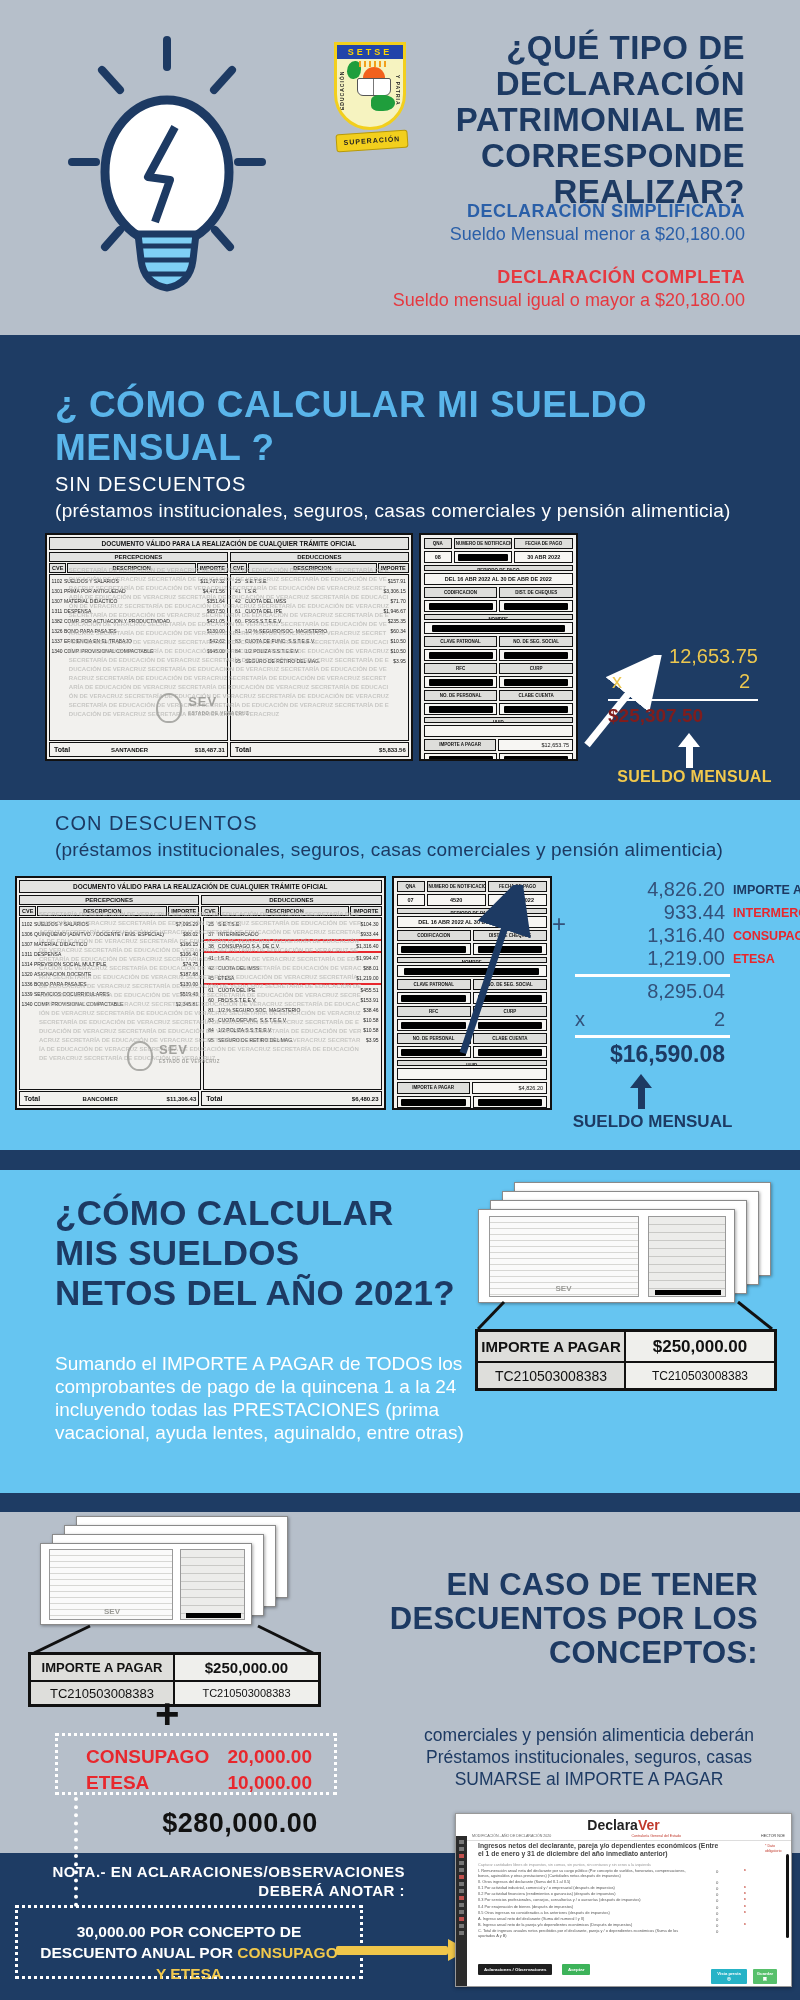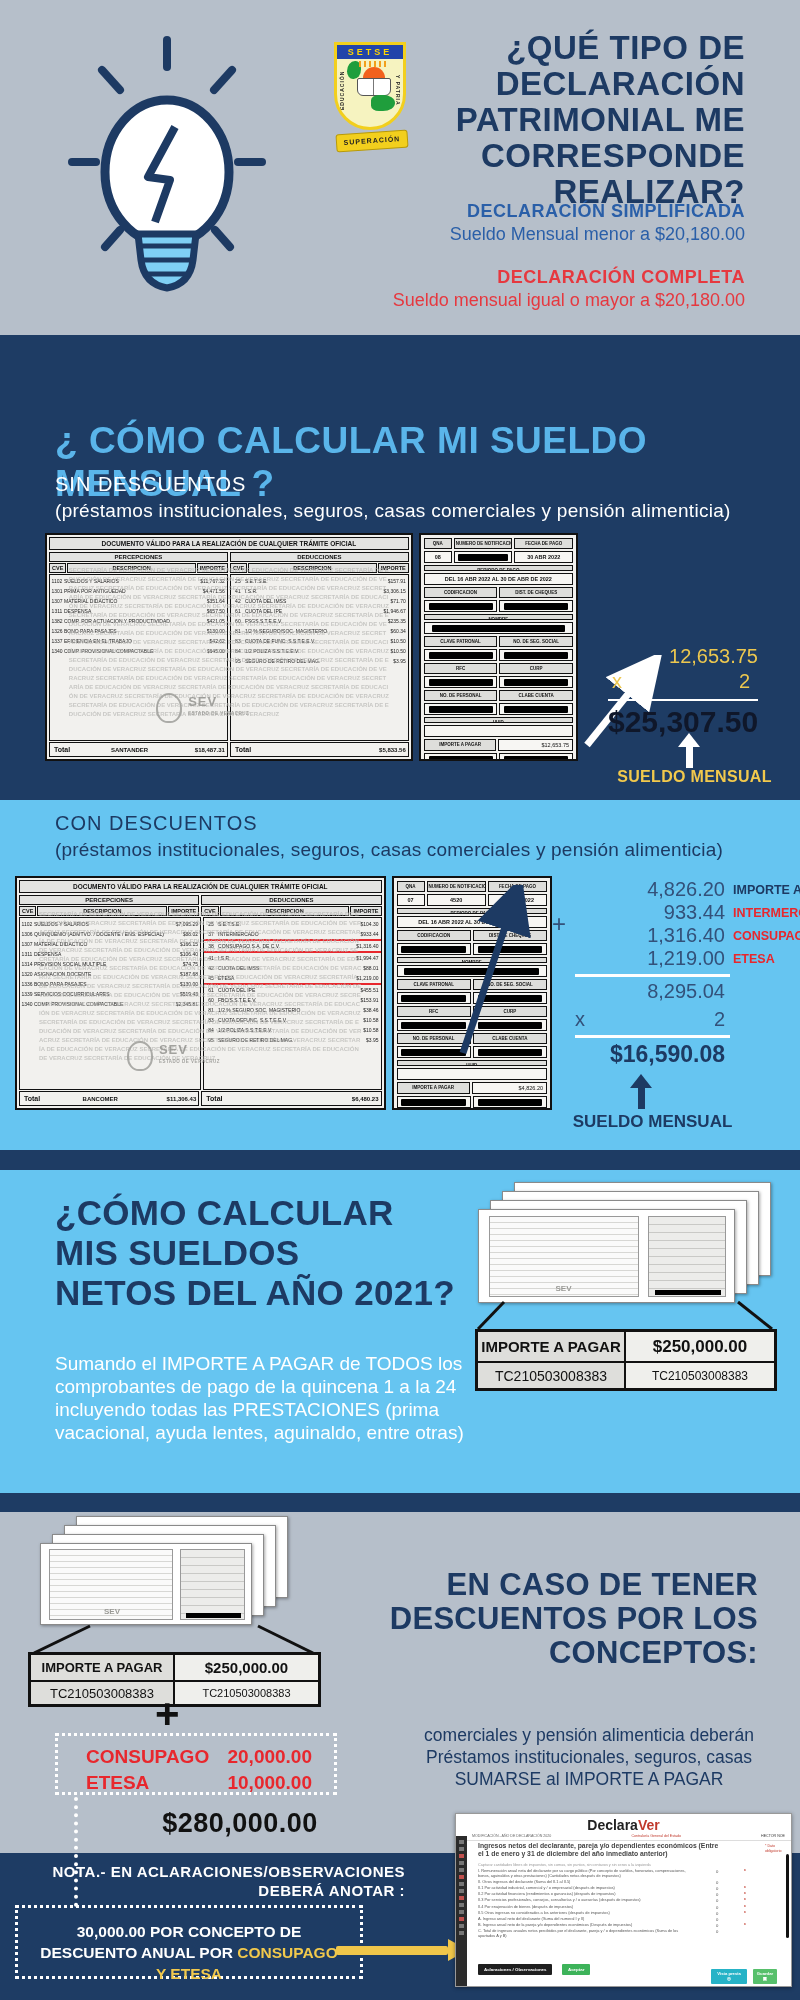--- a/index.html
+++ b/index.html
@@ -42,21 +42,21 @@
         border:1px solid #555;border-radius:2px 2px 6px 6px;}
   .book:before{content:"";position:absolute;left:15px;top:0;width:1px;height:100%;background:#777;}
   .blob1{position:absolute;left:10px;top:16px;width:14px;height:18px;background:#1f9e3c;border-radius:60% 40% 55% 45%;}
   .blob2{position:absolute;left:34px;top:50px;width:24px;height:16px;background:#1f9e3c;border-radius:40% 60% 60% 40%;}
   .ribbon{position:absolute;left:2px;top:90px;width:70px;height:16px;background:#f2cf1d;
           border:1px solid #b89a08;border-radius:3px;transform:rotate(-4deg);
           font-size:7px;font-weight:bold;color:#222;text-align:center;line-height:15px;letter-spacing:1px;}
   
   .bulb{left:50px;top:22px;}
   
-  .s2-title{left:55px;top:383px;width:640px;color:#5ab5ea;font-weight:bold;font-size:37px;line-height:43px;letter-spacing:.5px;margin-top:36px;}
+  .s2-title{left:55px;top:383px;width:640px;color:#5ab5ea;font-weight:bold;font-size:37px;line-height:43px;letter-spacing:.5px;}
   .s2-sin{left:55px;top:473px;color:#fff;font-size:20px;letter-spacing:1px;}
   .s2-sindesc{left:55px;top:500px;color:#fff;font-size:19px;font-weight:300;letter-spacing:.3px;}
   
   .stub{position:absolute;display:flex;background:#1e3c64;}
   .doc1{left:45px;top:533px;width:533px;height:228px;}
   .doc2{left:15px;top:876px;width:537px;height:234px;background:#66c5f1;}
   .stub-left{position:relative;background:#f2f1ee;border:2px solid #111;box-sizing:border-box;
              width:69%;display:flex;flex-direction:column;overflow:hidden;}
   .stub-right{position:relative;background:#f2f1ee;border:2px solid #111;box-sizing:border-box;
              margin-left:6px;flex:1;padding:3px;display:flex;flex-direction:column;gap:2px;overflow:hidden;}
@@ -97,21 +97,21 @@
   .w28{flex:0 0 24px;}
   
   .upA{position:absolute;}
   .upA .shaft{position:absolute;left:8px;top:12px;width:7px;height:22px;}
   .upA .head{position:absolute;left:0;top:0;width:0;height:0;border-left:11px solid transparent;border-right:11px solid transparent;}
   
   .calc1{left:608px;top:645px;width:150px;color:#ecc74f;font-size:20px;}
   .calc1 .amt{text-align:right;}
   .calc1 .xrow{display:flex;justify-content:space-between;padding:2px 8px 4px 4px;}
   .calc1 .line{border-top:2.5px solid #fff;margin:2px 0 4px 0;}
-  .calc1 .res{font-weight:bold;font-size:30px;color:#0f172a;text-align:right;}
+  .calc1 .res{font-weight:bold;font-size:19px;color:#7f1d1d;text-align:left;}
   .s2-caption{left:612px;top:768px;width:165px;text-align:center;color:#f2c94c;font-weight:bold;font-size:16px;letter-spacing:.3px;}
   
   .s3-con{left:55px;top:812px;color:#1d3a63;font-size:20px;letter-spacing:1px;}
   .s3-condesc{left:55px;top:839px;color:#1d3a63;font-size:19px;letter-spacing:.2px;}
   .calc2{left:490px;top:878px;width:310px;}
   .calc2 .crow{position:relative;height:23px;}
   .calc2 .cval{position:absolute;left:0;top:0;width:235px;text-align:right;font-size:20px;color:#33517a;}
   .calc2 .clab{position:absolute;left:243px;top:5px;font-size:12.5px;font-weight:bold;white-space:nowrap;}
   .calc2 .clab.navy{color:#1d3a63;}
   .calc2 .clab.red{color:#e8272d;}

